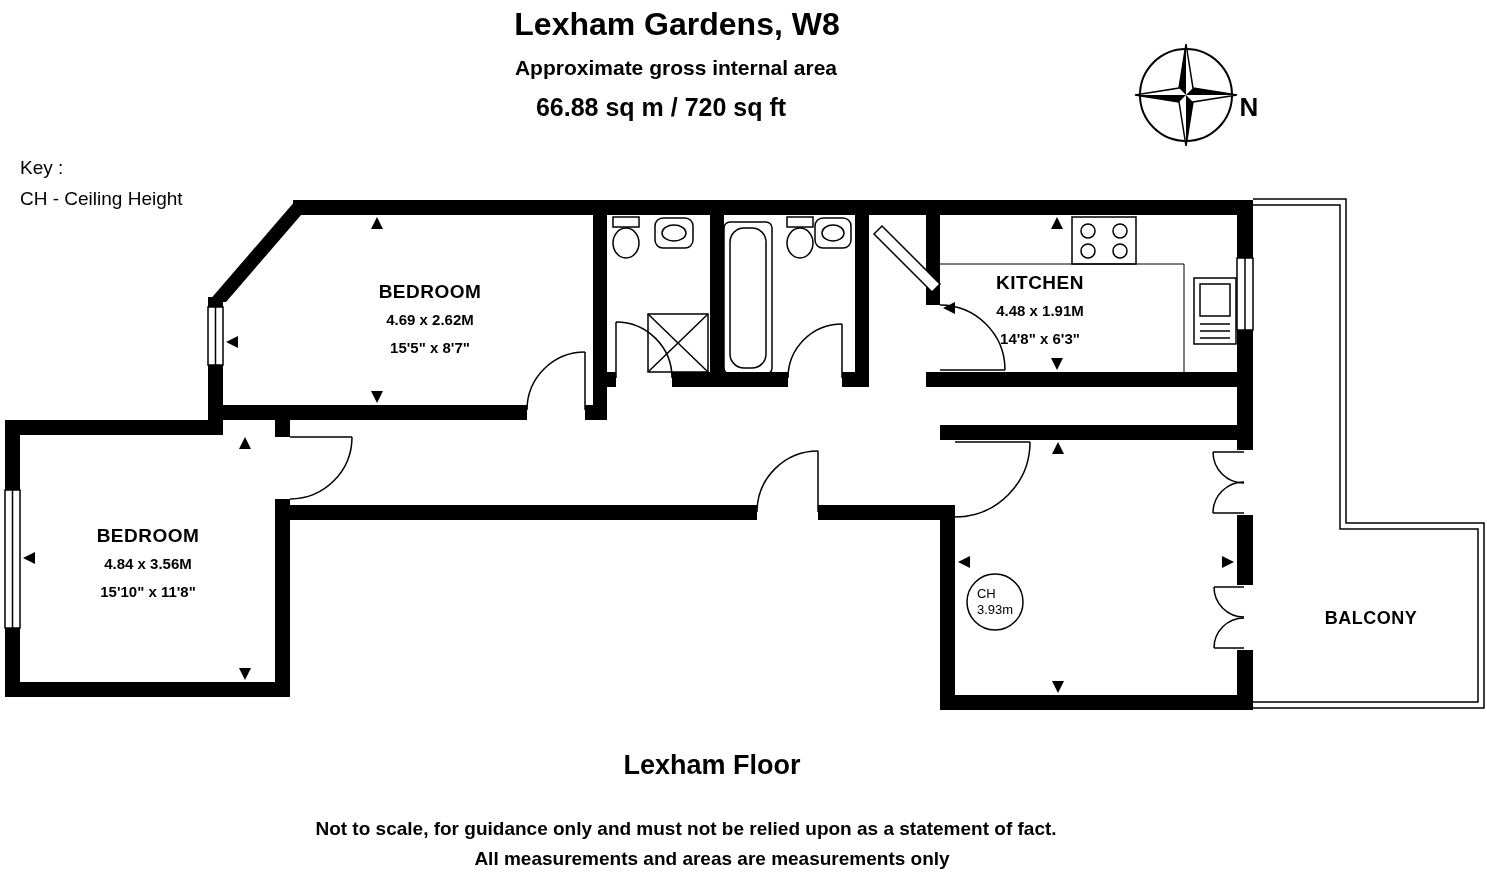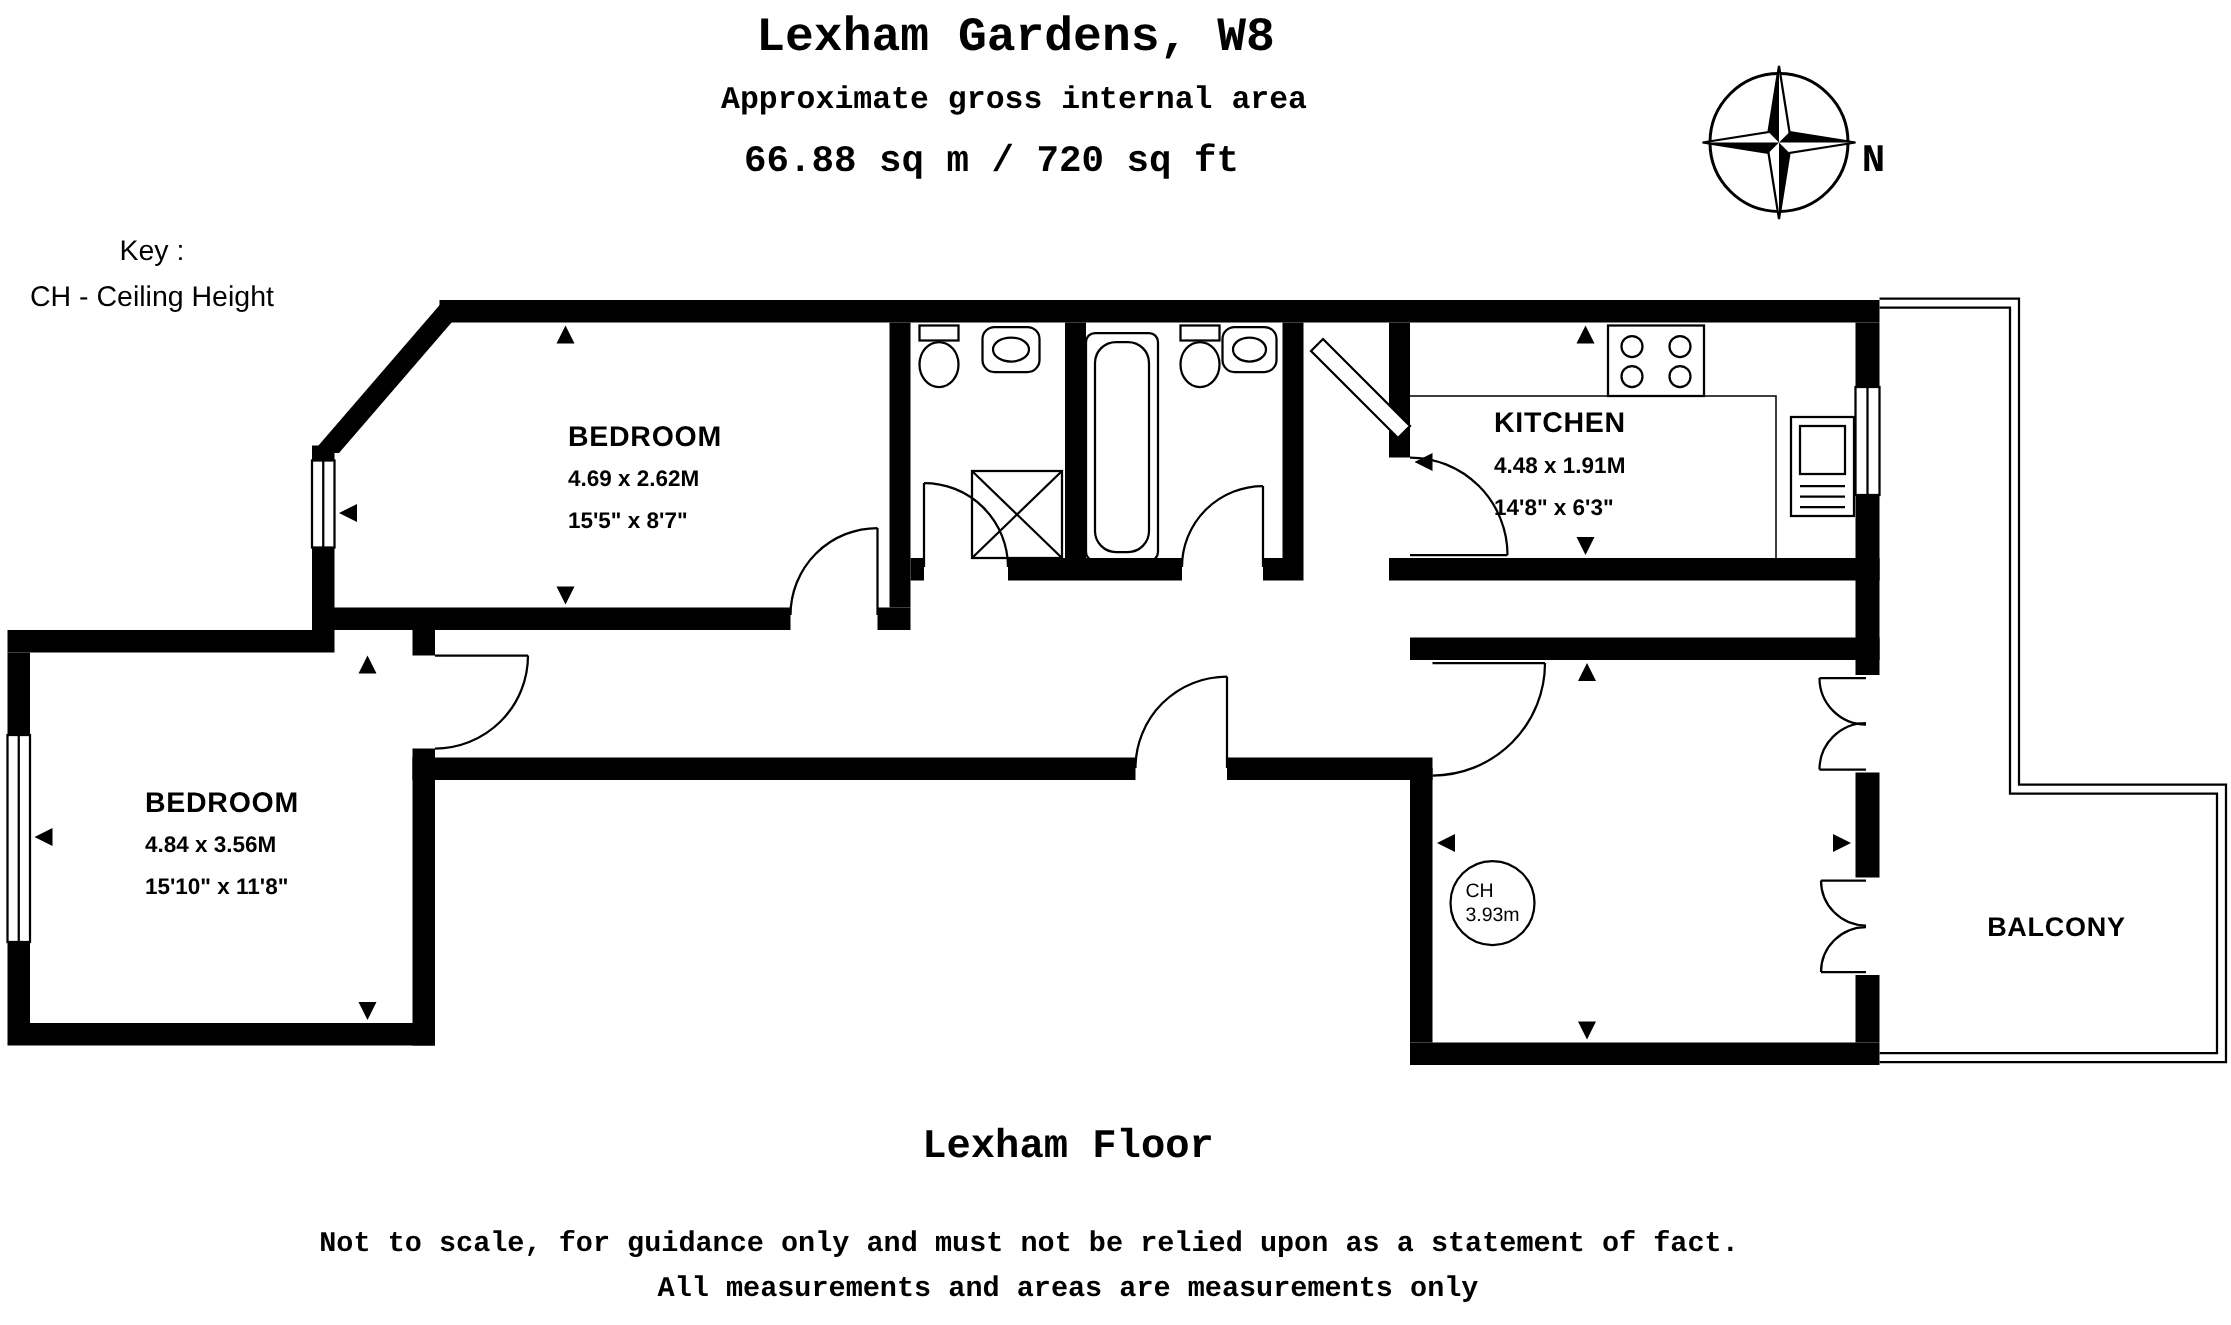--- a/index.html
+++ b/index.html
@@ -1,25 +1,25 @@
 <!DOCTYPE html>
 <html><head>
 <meta charset="utf-8">
 <style>
   html,body{margin:0;padding:0;background:#fff;}
   body{width:1487px;height:883px;font-family:"Liberation Sans",sans-serif;color:#000;}
   .stage{position:relative;width:1487px;height:883px;background:#fff;overflow:hidden;}
   .stage svg{position:absolute;left:0;top:0;}
-  .txt{position:absolute;transform:translateX(-50%);text-align:left;white-space:nowrap;font-family:Liberation Mono, monospace;}
+  .txt{position:absolute;transform:translateX(-50%);text-align:left;white-space:nowrap;}
   .title{font-size:32px;font-weight:bold;}
   .subtitle{font-size:21px;font-weight:bold;}
   .area{font-size:25px;font-weight:bold;}
-  .key-block{position:absolute;left:20px;top:152px;font-size:19px;line-height:31px;text-align:center;white-space:nowrap;}
+  .key-block{position:absolute;left:20px;top:152px;font-size:19px;line-height:31px;text-align:left;white-space:nowrap;}
   .n-label{font-size:26px;font-weight:bold;}
-  .room-label{position:absolute;transform:translate(-50%,-50%);text-align:left;font-weight:bold;white-space:nowrap;}
+  .room-label{position:absolute;transform:translate(-50%,-50%);text-align:center;font-weight:bold;white-space:nowrap;}
   .room-name{font-size:19px;line-height:28px;letter-spacing:.5px;}
   .room-dim{font-size:15px;line-height:28px;}
   .ch-badge{position:absolute;transform:translate(-50%,-50%);text-align:left;font-size:13px;line-height:16px;}
   .floor-label{font-size:27px;font-weight:bold;}
   .disc{font-size:19px;font-weight:bold;}
 </style>
 </head>
 <body>
 
 <div class="stage">

